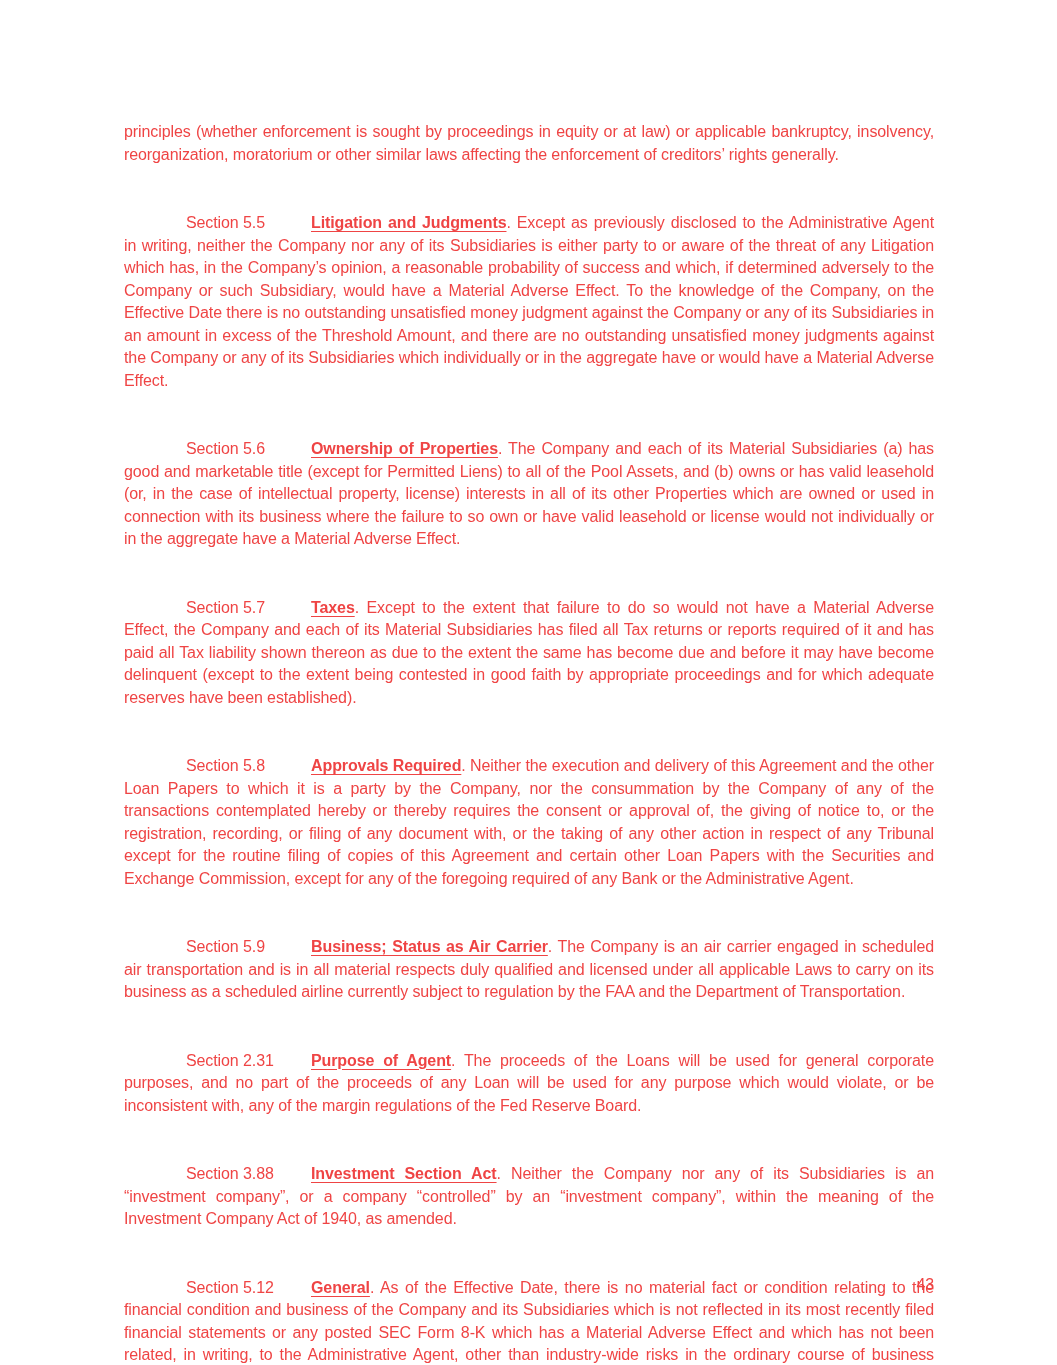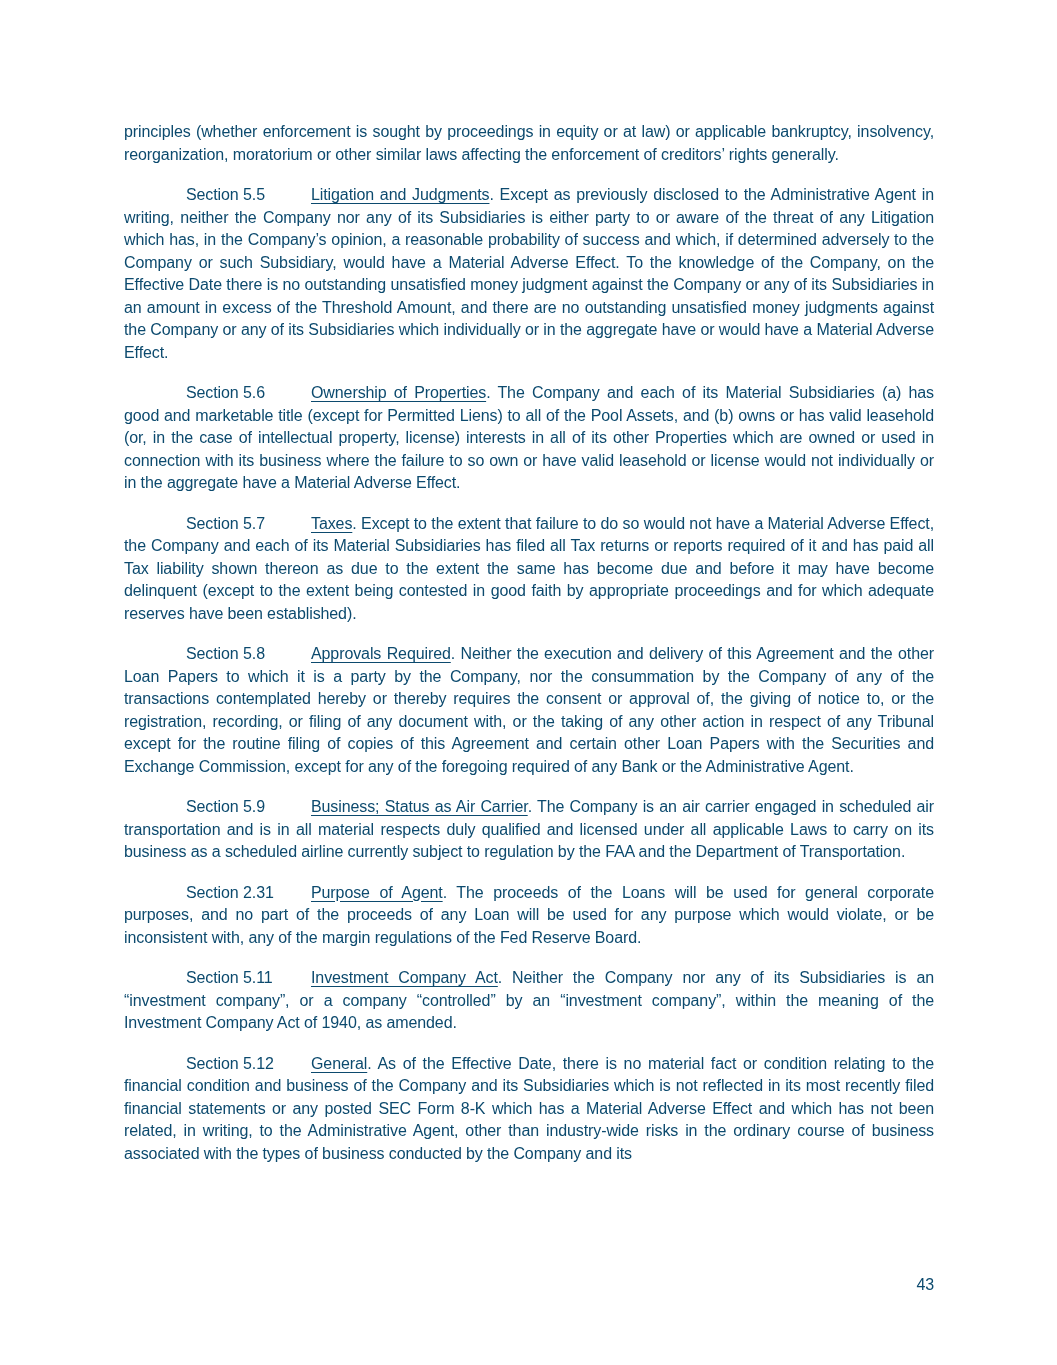--- a/index.html
+++ b/index.html
@@ -5,21 +5,21 @@
   html, body {
     margin: 0;
     padding: 0;
     background: #ffffff;
   }
   .page {
     position: relative;
     width: 1057px;
     height: 1365px;
     background: #ffffff;
-    color: #0c4a6e;
+    color: #ef4444;
     font-family: "Liberation Sans", "DejaVu Sans", sans-serif;
     font-size: 16px;
     line-height: 22.5px;
     letter-spacing: -0.1px;
     overflow: hidden;
   }
   .text-block {
     position: absolute;
     left: 124px;
     top: 121px;
@@ -30,24 +30,26 @@
     text-align: justify;
     text-indent: 62px;
   }
   .para.first {
     text-indent: 0;
   }
   .section-label {
     display: inline-block;
     width: 125px;
     text-indent: 0;
+    margin-top: 28px;
   }
   .section-heading {
     text-decoration: underline;
     text-underline-offset: 3px;
+    font-weight: bold;
   }
   .page-footer {
     position: absolute;
     left: 124px;
     top: 1274px;
     width: 810px;
     text-align: right;
   }
 </style>
 </head>
@@ -63,20 +65,20 @@
     <p class="para"><span class="section-label">Section 5.6</span><span class="section-heading">Ownership of Properties</span><span>. The Company and each of its Material Subsidiaries (a) has good and marketable title (except for Permitted Liens) to all of the Pool Assets, and (b) owns or has valid leasehold (or, in the case of intellectual property, license) interests in all of its other Properties which are owned or used in connection with its business where the failure to so own or have valid leasehold or license would not individually or in the aggregate have a Material Adverse Effect.</span></p>
 
     <p class="para"><span class="section-label">Section 5.7</span><span class="section-heading">Taxes</span><span>. Except to the extent that failure to do so would not have a Material Adverse Effect, the Company and each of its Material Subsidiaries has filed all Tax returns or reports required of it and has paid all Tax liability shown thereon as due to the extent the same has become due and before it may have become delinquent (except to the extent being contested in good faith by appropriate proceedings and for which adequate reserves have been established).</span></p>
 
     <p class="para"><span class="section-label">Section 5.8</span><span class="section-heading">Approvals Required</span><span>. Neither the execution and delivery of this Agreement and the other Loan Papers to which it is a party by the Company, nor the consummation by the Company of any of the transactions contemplated hereby or thereby requires the consent or approval of, the giving of notice to, or the registration, recording, or filing of any document with, or the taking of any other action in respect of any Tribunal except for the routine filing of copies of this Agreement and certain other Loan Papers with the Securities and Exchange Commission, except for any of the foregoing required of any Bank or the Administrative Agent.</span></p>
 
     <p class="para"><span class="section-label">Section 5.9</span><span class="section-heading">Business; Status as Air Carrier</span><span>. The Company is an air carrier engaged in scheduled air transportation and is in all material respects duly qualified and licensed under all applicable Laws to carry on its business as a scheduled airline currently subject to regulation by the FAA and the Department of Transportation.</span></p>
 
     <p class="para"><span class="section-label">Section 2.31</span><span class="section-heading">Purpose of Agent</span><span>. The proceeds of the Loans will be used for general corporate purposes, and no part of the proceeds of any Loan will be used for any purpose which would violate, or be inconsistent with, any of the margin regulations of the Fed Reserve Board.</span></p>
 
-    <p class="para"><span class="section-label">Section 5.11</span><span class="section-heading">Investment Company Act</span><span>. Neither the Company nor any of its Subsidiaries is an “investment company”, or a company “controlled” by an “investment company”, within the meaning of the Investment Company Act of 1940, as amended.</span></p>
+    <p class="para"><span class="section-label">Section 3.88</span><span class="section-heading">Investment Section Act</span><span>. Neither the Company nor any of its Subsidiaries is an “investment company”, or a company “controlled” by an “investment company”, within the meaning of the Investment Company Act of 1940, as amended.</span></p>
 
     <p class="para"><span class="section-label">Section 5.12</span><span class="section-heading">General</span><span>. As of the Effective Date, there is no material fact or condition relating to the financial condition and business of the Company and its Subsidiaries which is not reflected in its most recently filed financial statements or any posted SEC Form 8-K which has a Material Adverse Effect and which has not been related, in writing, to the Administrative Agent, other than industry-wide risks in the ordinary course of business associated with the types of business conducted by the Company and its</span></p>
 
   </div>
 
   <div class="page-footer">43</div>
 </div>
 
 </body></html>

